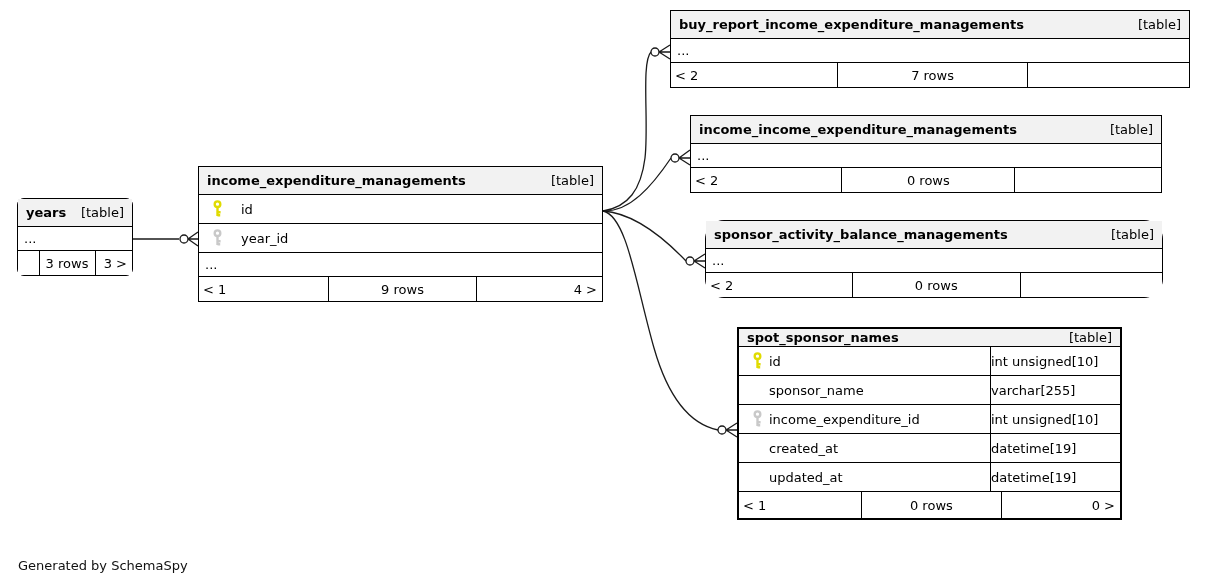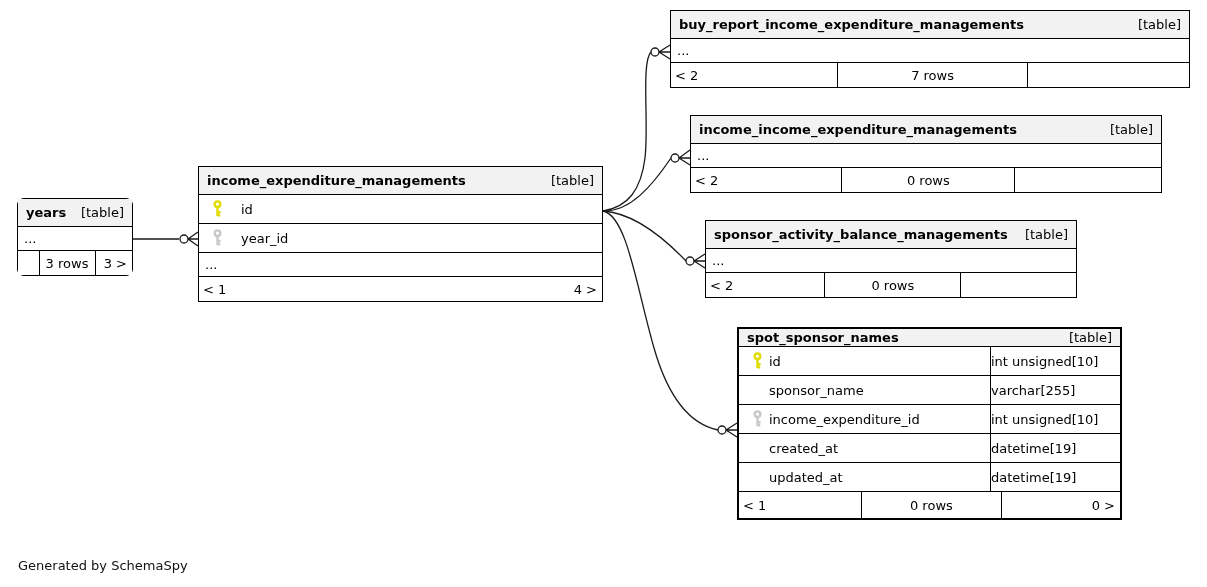--- a/index.html
+++ b/index.html
@@ -112,20 +112,21 @@
           </g>
         </svg>
     </span>
     <span class="cname">year_id</span>
   </div>
   <div class="trow ell">
     <span>...</span>
   </div>
   <div class="tfoot" style="height:24px;">
     <span class="f-l">&lt; 1</span>
+    <span class="f-c">9 rows</span>
     <span class="f-r">4 &gt;</span>
   </div>
 </div>
 
 <div class="tbox" style="left:670px;top:10px;width:520px;">
   <div class="thead">
     <span class="tname">buy_report_income_expenditure_managements</span>
     <span class="tbadge">[table]</span>
   </div>
   <div class="trow ell">
@@ -146,21 +147,21 @@
   <div class="trow ell">
     <span>...</span>
   </div>
   <div class="tfoot" style="height:24px;">
     <span class="f-l">&lt; 2</span>
     <span class="f-c">0 rows</span>
     <span class="f-r"></span>
   </div>
 </div>
 
-<div class="tbox" style="left:705px;top:220px;width:372px;">
+<div class="tbox" style="left:705px;top:220px;width:458px;border-radius:19px;">
   <div class="thead">
     <span class="tname">sponsor_activity_balance_managements</span>
     <span class="tbadge">[table]</span>
   </div>
   <div class="trow ell">
     <span>...</span>
   </div>
   <div class="tfoot" style="height:24px;">
     <span class="f-l">&lt; 2</span>
     <span class="f-c">0 rows</span>

